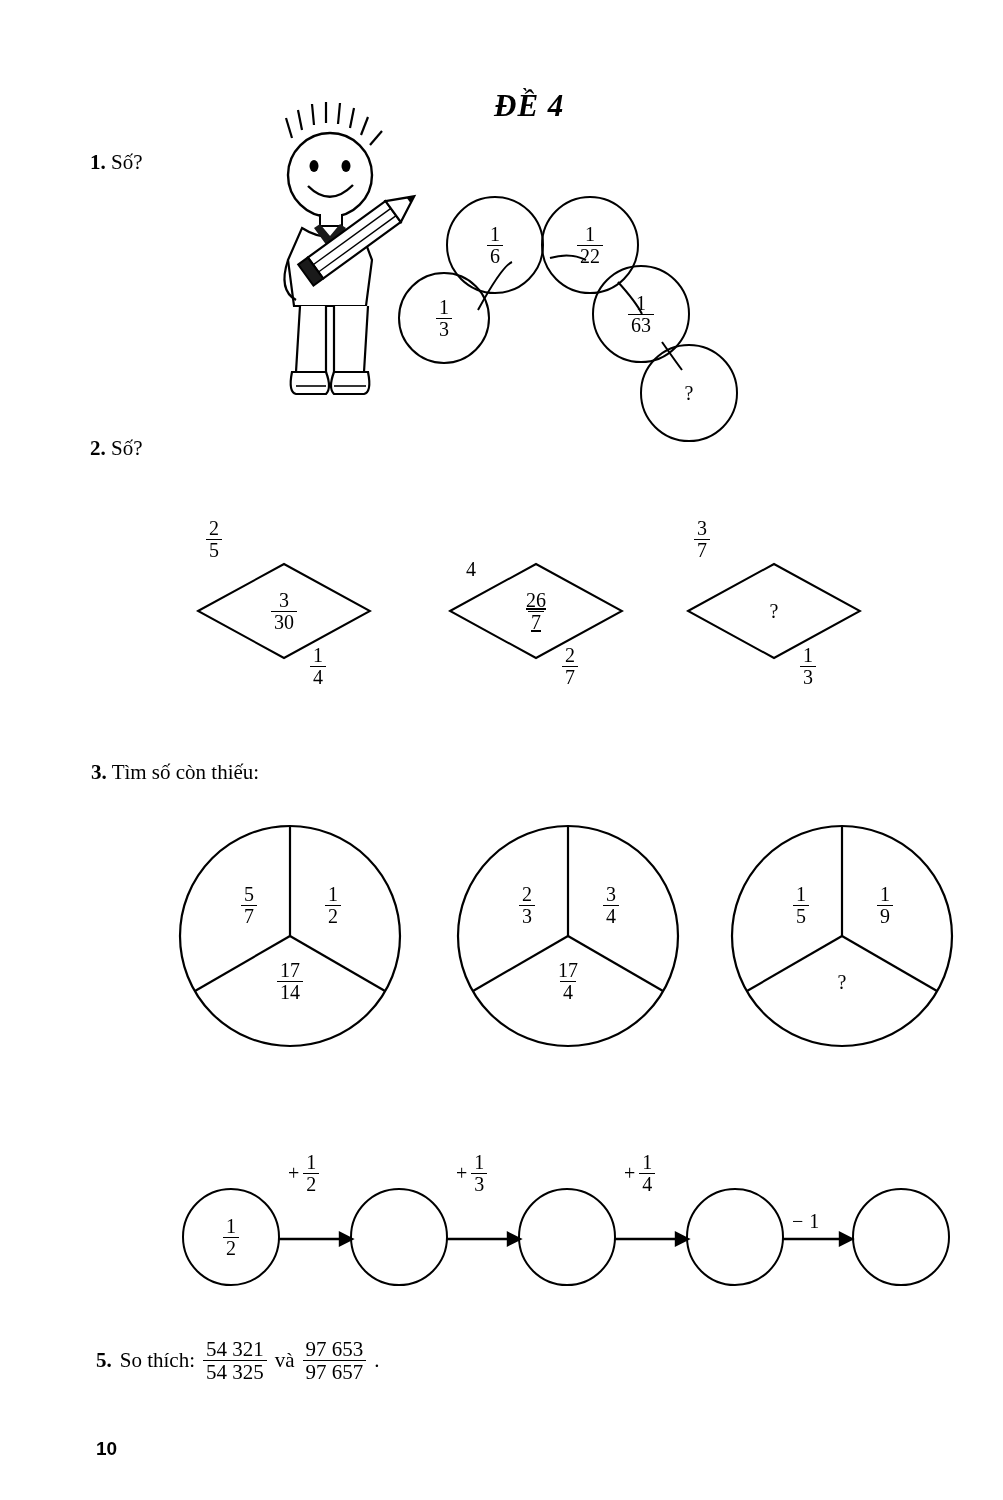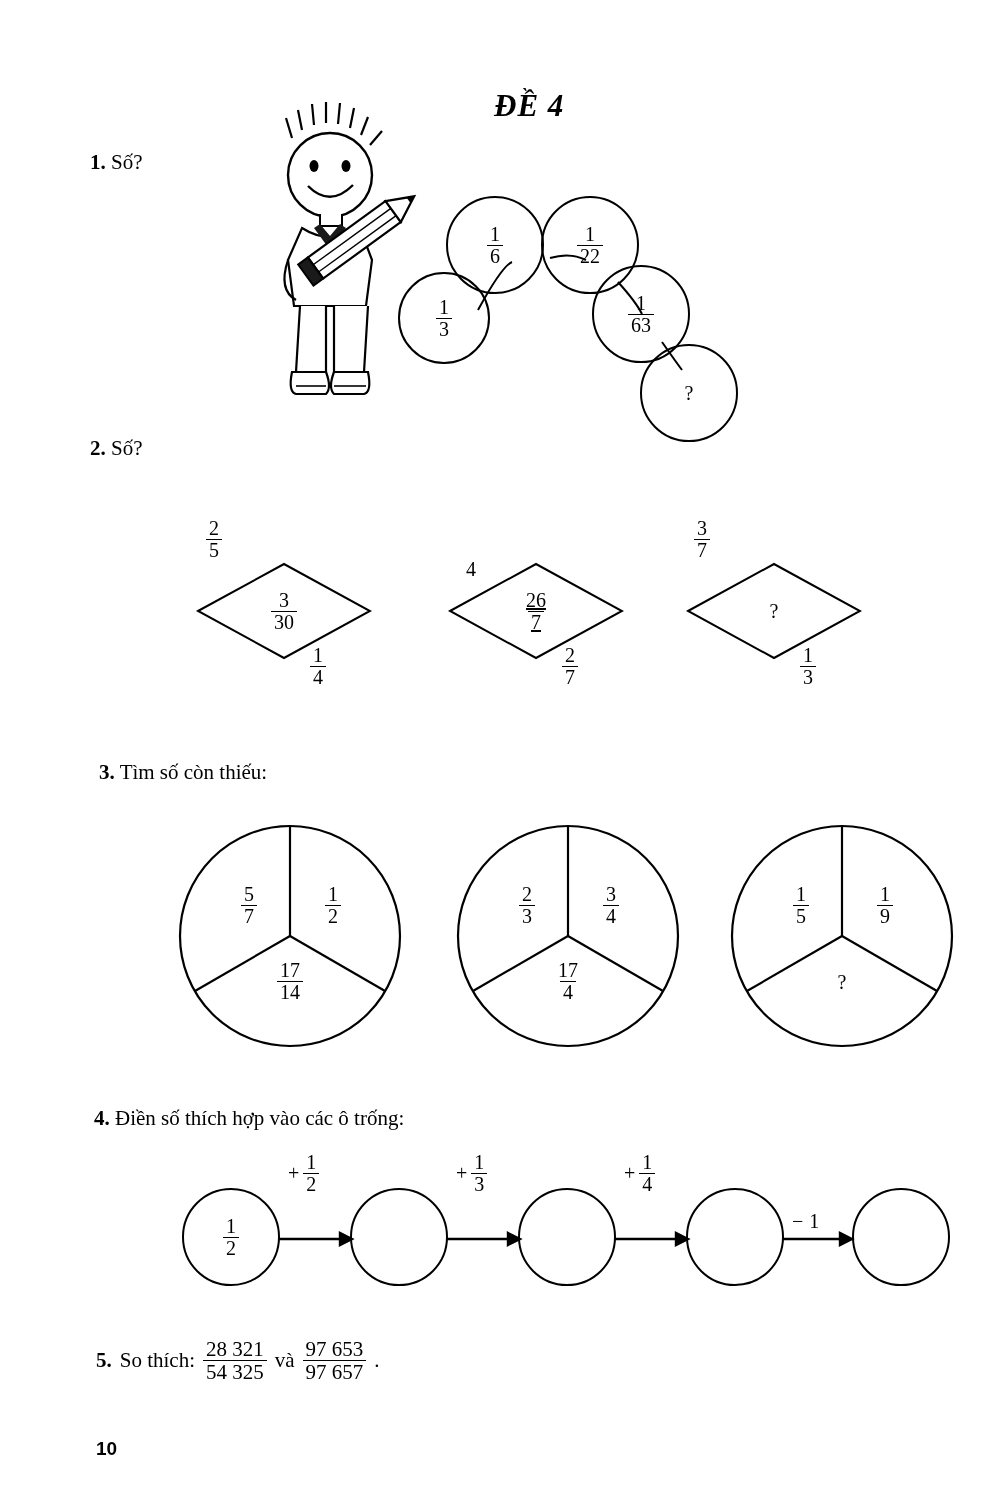--- a/index.html
+++ b/index.html
@@ -294,21 +294,21 @@
       <span class="den">7</span>
     </span>
   </div>
   <div class="side-label" style="left:800px; top:645px;">
     <span class="frac">
       <span class="num">1</span>
       <span class="den">3</span>
     </span>
   </div>
 
-  <div class="q-label" style="left:99px; top:760px;">
+  <div class="q-label" style="left:91px; top:760px;">
     <span class="q-num">3.</span>
     <span>Tìm số còn thiếu:</span>
   </div>
 
   <div class="pie" style="left:178px; top:824px; width:224px; height:224px;">
     <svg width="224" height="224">
       <circle cx="112" cy="112" r="110" fill="none" stroke="#000" stroke-width="2.2"></circle>
       <line x1="112" y1="112" x2="112" y2="2" stroke="#000" stroke-width="2.2"></line>
       <line x1="112" y1="112" x2="17" y2="167" stroke="#000" stroke-width="2.2"></line>
       <line x1="112" y1="112" x2="207" y2="167" stroke="#000" stroke-width="2.2"></line>
@@ -375,24 +375,20 @@
     </div>
     <div class="pie-lbl" style="left:124px; top:52px; width:62px; height:58px;">
       <span class="frac">
         <span class="num">1</span>
         <span class="den">9</span>
       </span>
     </div>
     <div class="pie-lbl" style="left:76px; top:136px; width:72px; height:44px;">?</div>
   </div>
 
-  <div class="q-label" style="left:94px; top:1106px;">
-    <span class="q-num">4.</span>
-    <span>Điền số thích hợp vào các ô trống:</span>
-  </div>
 
   <div class="chain-circ" style="left:182px; top:1188px;">
     <span class="frac">
       <span class="num">1</span>
       <span class="den">2</span>
     </span>
   </div>
   <div class="chain-circ" style="left:350px; top:1188px;">
     <span></span>
   </div>
@@ -442,21 +438,21 @@
   </div>
   <div class="op-label" style="left:792px; top:1210px;">
     <span>−</span>
     <span style="margin-left:6px;">1</span>
   </div>
 
   <div class="ex5">
     <span class="q-num">5.</span>
     <span>So thích:</span>
     <span class="frac">
-      <span class="num">28 321</span>
+      <span class="num">54 321</span>
       <span class="den">54 325</span>
     </span>
     <span>và</span>
     <span class="frac">
       <span class="num">97 653</span>
       <span class="den">97 657</span>
     </span>
     <span>.</span>
   </div>
 

